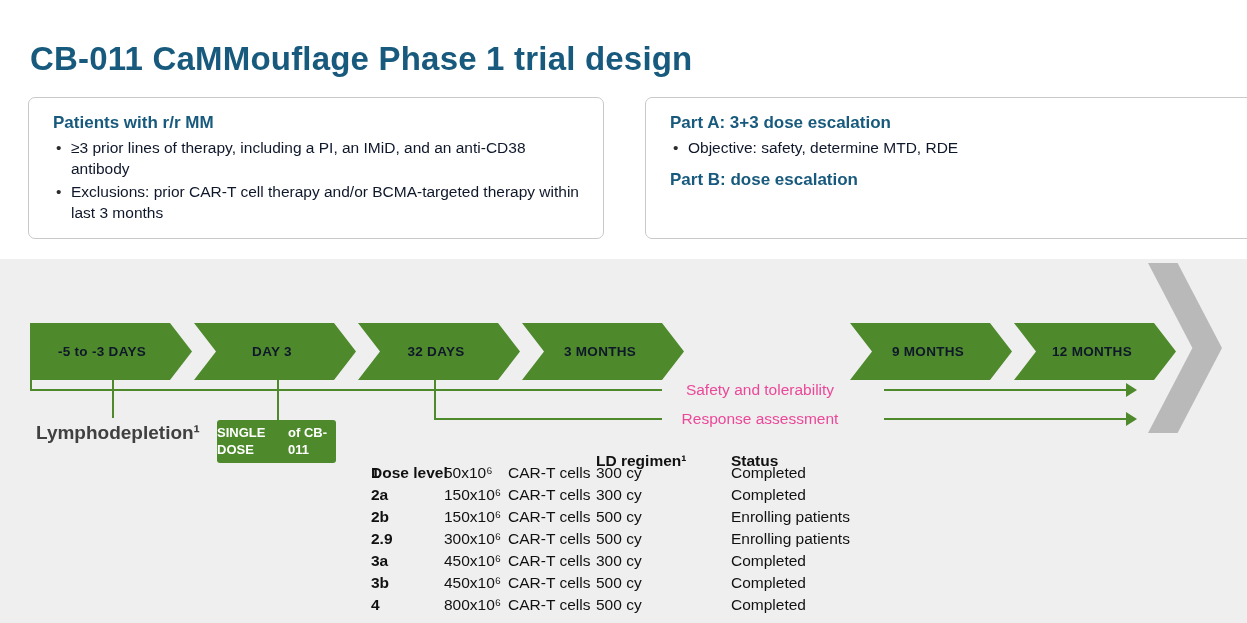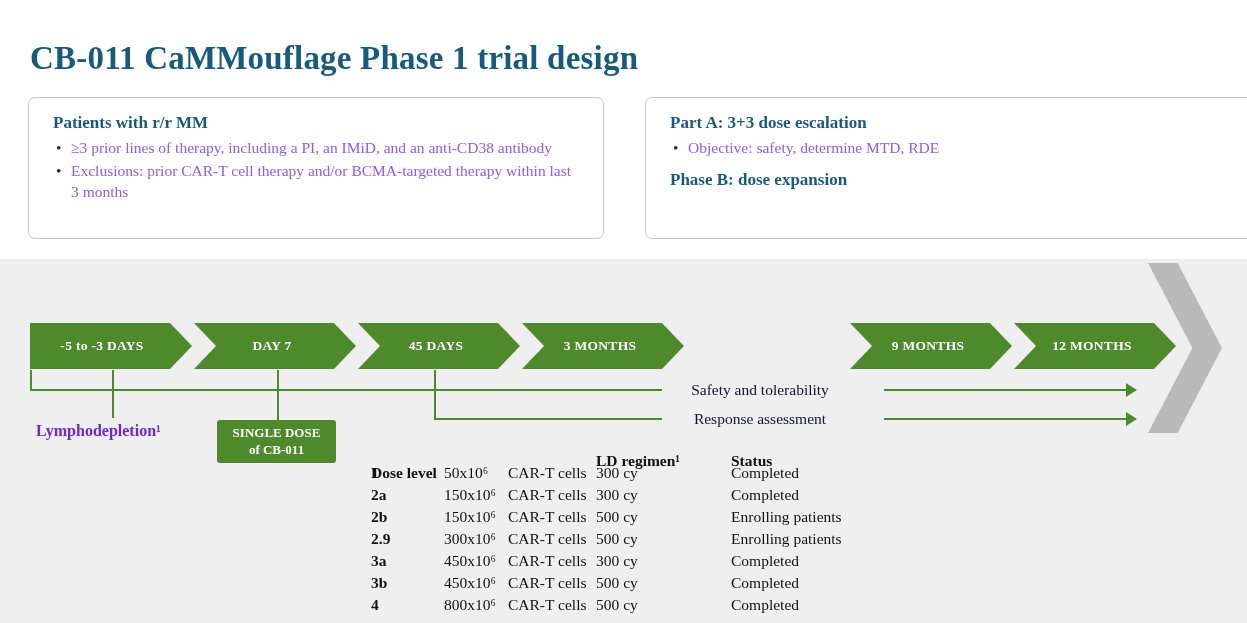--- a/index.html
+++ b/index.html
@@ -4,56 +4,56 @@
 <style>
   :root{
     --teal:#185a7d;
     --green:#4e8a2c;
     --band:#efefef;
     --graychev:#b9b9b9;
     --ink:#1d1d1d;
   }
   *{box-sizing:border-box;margin:0;padding:0;}
   body{background:#fff;font-family:"Liberation Sans","DejaVu Sans",sans-serif;color:var(--ink);}
-  .slide{position:relative;width:1247px;height:623px;background:#fff;overflow:hidden;font-family:Liberation Serif, serif;}
+  .slide{position:relative;width:1247px;height:623px;background:#fff;overflow:hidden;}
 
   .page-title{position:absolute;left:30px;top:40px;font-size:33px;font-weight:bold;color:var(--teal);letter-spacing:.2px;}
 
   .info-box{position:absolute;top:97px;height:142px;background:#fff;border:1px solid #c9c9c9;border-radius:7px;padding:15px 22px 8px 24px;}
   .box-left{left:28px;width:576px;}
   .box-right{left:645px;width:614px;}
   .box-heading{font-size:17px;font-weight:bold;color:var(--teal);margin-bottom:5px;}
   .box-heading.second{margin-top:11px;}
   .bullets{list-style:none;}
-  .bullets li{position:relative;padding-left:18px;font-size:15.5px;line-height:1.35;color:#8b5cf6;margin-bottom:2px;}
+  .bullets li{position:relative;padding-left:18px;font-size:15.5px;line-height:1.35;color:#0f172a;margin-bottom:2px;}
   .bullets li::before{content:"•";position:absolute;left:3px;color:#2b2b2b;}
 
   .band{position:absolute;left:0;top:259px;width:1247px;height:364px;background:var(--band);}
 
   .big-chevron{position:absolute;left:1148px;top:263px;width:74px;height:170px;background:var(--graychev);
     clip-path:polygon(0 0,40% 0,100% 50%,40% 100%,0 100%,60% 50%);z-index:1;}
 
-  .chev{position:absolute;top:323px;width:162px;height:46px;background:var(--green);color:#ffffff;
+  .chev{position:absolute;top:323px;width:162px;height:57px;background:var(--green);color:#0f172a;
     font-size:13.5px;font-weight:bold;letter-spacing:.3px;display:flex;align-items:center;justify-content:center;
     padding-right:18px;z-index:2;
     clip-path:polygon(0 0,calc(100% - 22px) 0,100% 50%,calc(100% - 22px) 100%,0 100%,22px 50%);}
   .chev.first{clip-path:polygon(0 0,calc(100% - 22px) 0,100% 50%,calc(100% - 22px) 100%,0 100%);}
   .chev:not(.first){padding-left:12px;}
 
   .hline{position:absolute;height:2px;background:var(--green);z-index:2;}
   .vline{position:absolute;width:2px;background:var(--green);z-index:2;}
   .arrowhead{position:absolute;width:0;height:0;border-top:7px solid transparent;border-bottom:7px solid transparent;
     border-left:11px solid var(--green);z-index:2;}
 
-  .track-label{position:absolute;left:640px;width:240px;text-align:center;font-size:15.5px;color:#0f172a;z-index:3;}
+  .track-label{position:absolute;left:640px;width:240px;text-align:center;font-size:15.5px;color:#ec4899;z-index:3;}
 
-  .lympho-label{position:absolute;left:36px;top:422px;font-size:16px;font-weight:bold;color:#6d28d9;z-index:3;}
+  .lympho-label{position:absolute;left:36px;top:422px;font-size:19px;font-weight:bold;color:#404040;z-index:3;}
 
   .single-dose{position:absolute;left:217px;top:420px;width:119px;height:43px;background:var(--green);border-radius:3px;
-    color:#fff;font-size:13px;font-weight:bold;display:flex;flex-direction:column;align-items:center;justify-content:center;
+    color:#fff;font-size:13px;font-weight:bold;display:flex;flex-direction:row;align-items:center;justify-content:center;
     line-height:1.25;z-index:3;}
 
   .dose-table{position:absolute;left:371px;top:440px;z-index:3;font-size:15.5px;color:#111;}
   .trow{display:grid;grid-template-columns:73px 64px 88px 135px 160px;height:22px;align-items:center;}
   .trow .c-level{font-weight:bold;}
   .trow.thead{font-weight:bold;}
   .thead .c-doselevel{grid-column:1 / 4;margin-top:24px;}
 </style>
 </head>
 <body>
@@ -68,30 +68,30 @@
       <li>≥3 prior lines of therapy, including a PI, an IMiD, and an anti-CD38 antibody</li>
       <li>Exclusions: prior CAR-T cell therapy and/or BCMA-targeted therapy within last 3 months</li>
     </ul>
   </div>
 
   <div class="info-box box-right">
     <div class="box-heading">Part A: 3+3 dose escalation</div>
     <ul class="bullets">
       <li>Objective: safety, determine MTD, RDE</li>
     </ul>
-    <div class="box-heading second">Phase B: dose expansion</div>
+    <div class="box-heading second">Part B: dose escalation</div>
   </div>
 
   <div class="band"></div>
 
   <div class="big-chevron"></div>
 
   <div class="chev first" style="left:30px">-5 to -3 DAYS</div>
-  <div class="chev" style="left:194px">DAY 7</div>
-  <div class="chev" style="left:358px">45 DAYS</div>
+  <div class="chev" style="left:194px">DAY 3</div>
+  <div class="chev" style="left:358px">32 DAYS</div>
   <div class="chev" style="left:522px">3 MONTHS</div>
   <div class="chev" style="left:850px">9 MONTHS</div>
   <div class="chev" style="left:1014px">12 MONTHS</div>
 
   <div class="vline" style="left:30px;top:370px;height:21px"></div>
   <div class="vline" style="left:112px;top:370px;height:48px"></div>
   <div class="vline" style="left:277px;top:370px;height:52px"></div>
   <div class="vline" style="left:434px;top:370px;height:50px"></div>
 
   <div class="hline" style="left:30px;top:389px;width:632px"></div>

